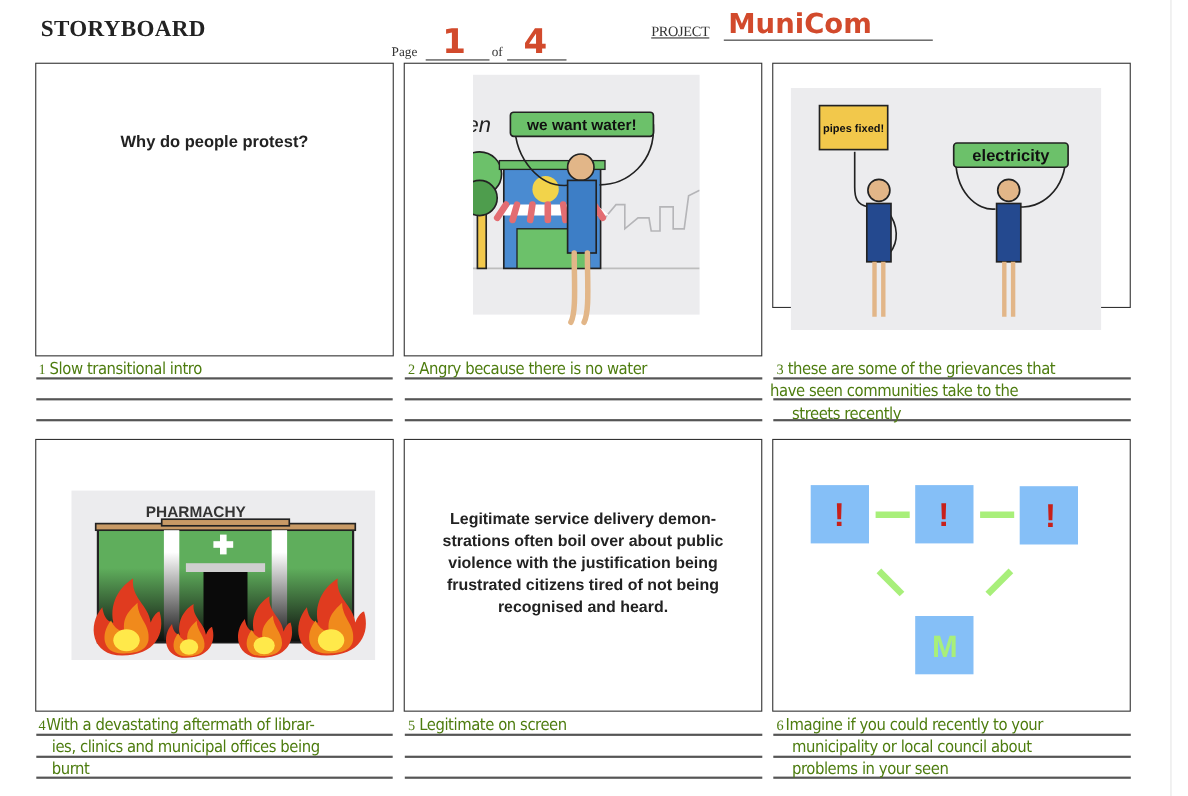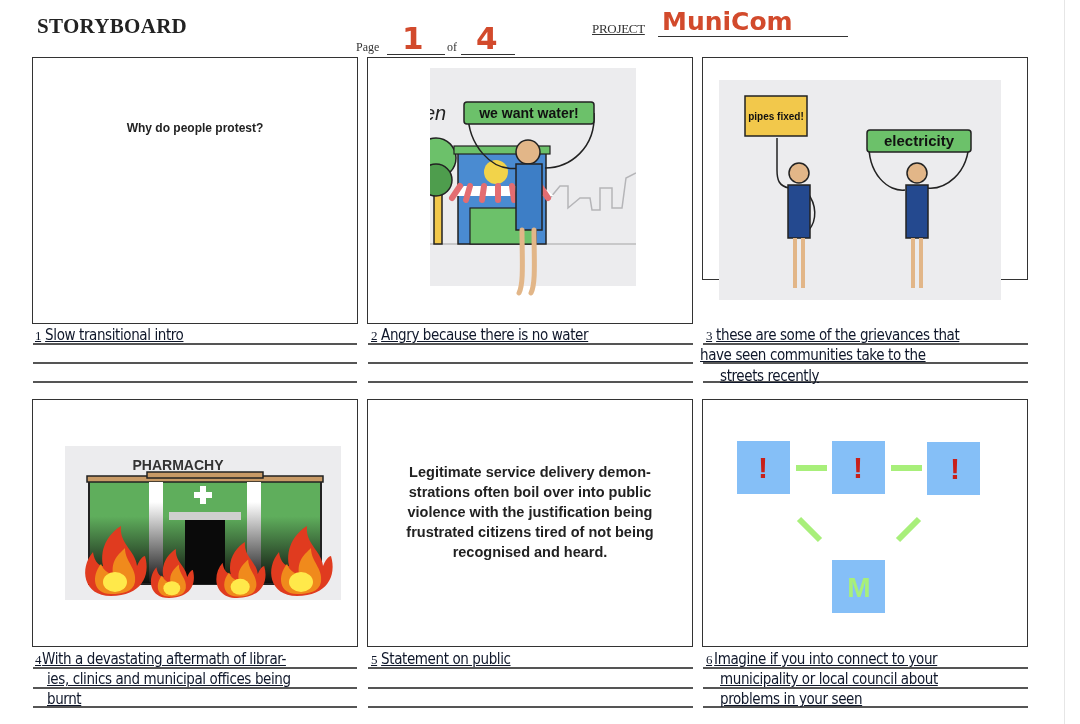--- a/index.html
+++ b/index.html
@@ -4,23 +4,23 @@
 <style>
   html,body{margin:0;padding:0;}
   body{width:1080px;height:724px;background:#fff;position:relative;overflow:hidden;font-family:"Liberation Sans",sans-serif;color:#1a1a1a;}
   .rightline{position:absolute;left:1064px;top:0;width:1px;height:724px;background:#e6e6e6;}
   .title{position:absolute;left:37px;top:14px;font-family:"Liberation Serif",serif;font-weight:bold;font-size:21px;letter-spacing:0.3px;color:#222;}
   .lbl-small{position:absolute;font-family:"Liberation Serif",serif;font-size:12px;color:#333;}
   .blank{position:absolute;border-bottom:1px solid #333;height:30px;}
   .redval{position:absolute;font-family:"DejaVu Sans",sans-serif;font-weight:bold;color:#d24a2c;}
   .frame{position:absolute;border:1.5px solid #333;background:#fff;box-sizing:border-box;}
   .caption-line{position:absolute;height:0;border-top:2px solid #555;}
-  .cap{position:absolute;font-family:"DejaVu Sans Condensed","DejaVu Sans",sans-serif;font-size:15px;font-stretch:condensed;color:#0f172a;line-height:20px;letter-spacing:-0.4px;white-space:nowrap;text-decoration:underline;}
+  .cap{position:absolute;font-family:"DejaVu Sans Condensed","DejaVu Sans",sans-serif;font-size:15px;font-stretch:condensed;color:#4d7c0f;line-height:20px;letter-spacing:-0.4px;white-space:nowrap;}
   .cap .num{font-family:"Liberation Serif",serif;font-size:13px;margin-right:4px;}
-  .ctext{position:absolute;text-align:center;font-weight:bold;font-size:12px;color:#222;}
+  .ctext{position:absolute;text-align:center;font-weight:bold;font-size:15px;color:#222;}
   .scene{position:absolute;background:#ececee;}
   svg text{font-family:"Liberation Sans",sans-serif;}
 </style>
 </head>
 <body>
 
 <div class="rightline"></div>
 
 <div class="title">STORYBOARD</div>
 
@@ -156,21 +156,21 @@
           <path d="M0,0 C-28,0 -32,-28 -18,-44 C-16,-30 -8,-30 -8,-30 C-12,-50 0,-64 10,-70 C8,-52 24,-46 26,-30 C30,-40 34,-40 34,-40 C40,-20 30,0 0,0 Z" fill="#e03b1f"></path>
           <path d="M0,-2 C-18,-2 -20,-20 -10,-32 C-6,-22 2,-22 2,-22 C0,-36 8,-42 14,-48 C14,-34 26,-28 24,-14 C22,-4 12,-2 0,-2 Z" fill="#f08a1c"></path>
           <ellipse cx="4" cy="-14" rx="12" ry="10" fill="#ffe94a"></ellipse>
         </g>
       </g>
     </svg>
   </div>
 </div>
 
 <div class="frame" style="left:367px;top:399px;width:326px;height:248px;">
-  <div class="ctext" style="left:12px;right:12px;top:62px;font-size:14.5px;line-height:20px;">Legitimate service delivery demon-strations often boil over into public violence with the justification being frustrated citizens tired of not being recognised and heard.</div>
+  <div class="ctext" style="left:12px;right:12px;top:62px;font-size:14.5px;line-height:20px;">Legitimate service delivery demon-strations often boil over about public violence with the justification being frustrated citizens tired of not being recognised and heard.</div>
 </div>
 
 <div class="frame" style="left:702px;top:399px;width:326px;height:248px;">
   <svg width="323" height="245" viewBox="0 0 323 245" style="position:absolute;left:0;top:0;">
     <rect x="34" y="41" width="53" height="53" fill="#85bff7"></rect>
     <text x="60" y="78" font-size="30" font-weight="bold" text-anchor="middle" fill="#c8201a">!</text>
     <rect x="129" y="41" width="53" height="53" fill="#85bff7"></rect>
     <text x="155" y="78" font-size="30" font-weight="bold" text-anchor="middle" fill="#c8201a">!</text>
     <rect x="224" y="42" width="53" height="53" fill="#85bff7"></rect>
     <text x="252" y="79" font-size="30" font-weight="bold" text-anchor="middle" fill="#c8201a">!</text>
@@ -186,20 +186,20 @@
 <div class="caption-line" style="left:33px;top:667px;width:324px;"></div>
 <div class="caption-line" style="left:33px;top:687px;width:324px;"></div>
 <div class="caption-line" style="left:33px;top:706px;width:324px;"></div>
 <div class="cap" style="left:35px;top:649px;"><span class="num" style="margin-right:1px;">4</span><span>With a devastating aftermath of librar-</span></div>
 <div class="cap" style="left:47px;top:669px;">ies, clinics and municipal offices being</div>
 <div class="cap" style="left:47px;top:689px;">burnt</div>
 
 <div class="caption-line" style="left:368px;top:667px;width:325px;"></div>
 <div class="caption-line" style="left:368px;top:687px;width:325px;"></div>
 <div class="caption-line" style="left:368px;top:706px;width:325px;"></div>
-<div class="cap" style="left:371px;top:649px;"><span class="num">5</span><span>Statement on public</span></div>
+<div class="cap" style="left:371px;top:649px;"><span class="num">5</span><span>Legitimate on screen</span></div>
 
 <div class="caption-line" style="left:703px;top:667px;width:325px;"></div>
 <div class="caption-line" style="left:703px;top:687px;width:325px;"></div>
 <div class="caption-line" style="left:703px;top:706px;width:325px;"></div>
-<div class="cap" style="left:706px;top:649px;"><span class="num" style="margin-right:2px;">6</span><span>Imagine if you into connect to your</span></div>
+<div class="cap" style="left:706px;top:649px;"><span class="num" style="margin-right:2px;">6</span><span>Imagine if you could recently to your</span></div>
 <div class="cap" style="left:720px;top:669px;">municipality or local council about</div>
 <div class="cap" style="left:720px;top:689px;">problems in your seen</div>
 
 </body></html>

